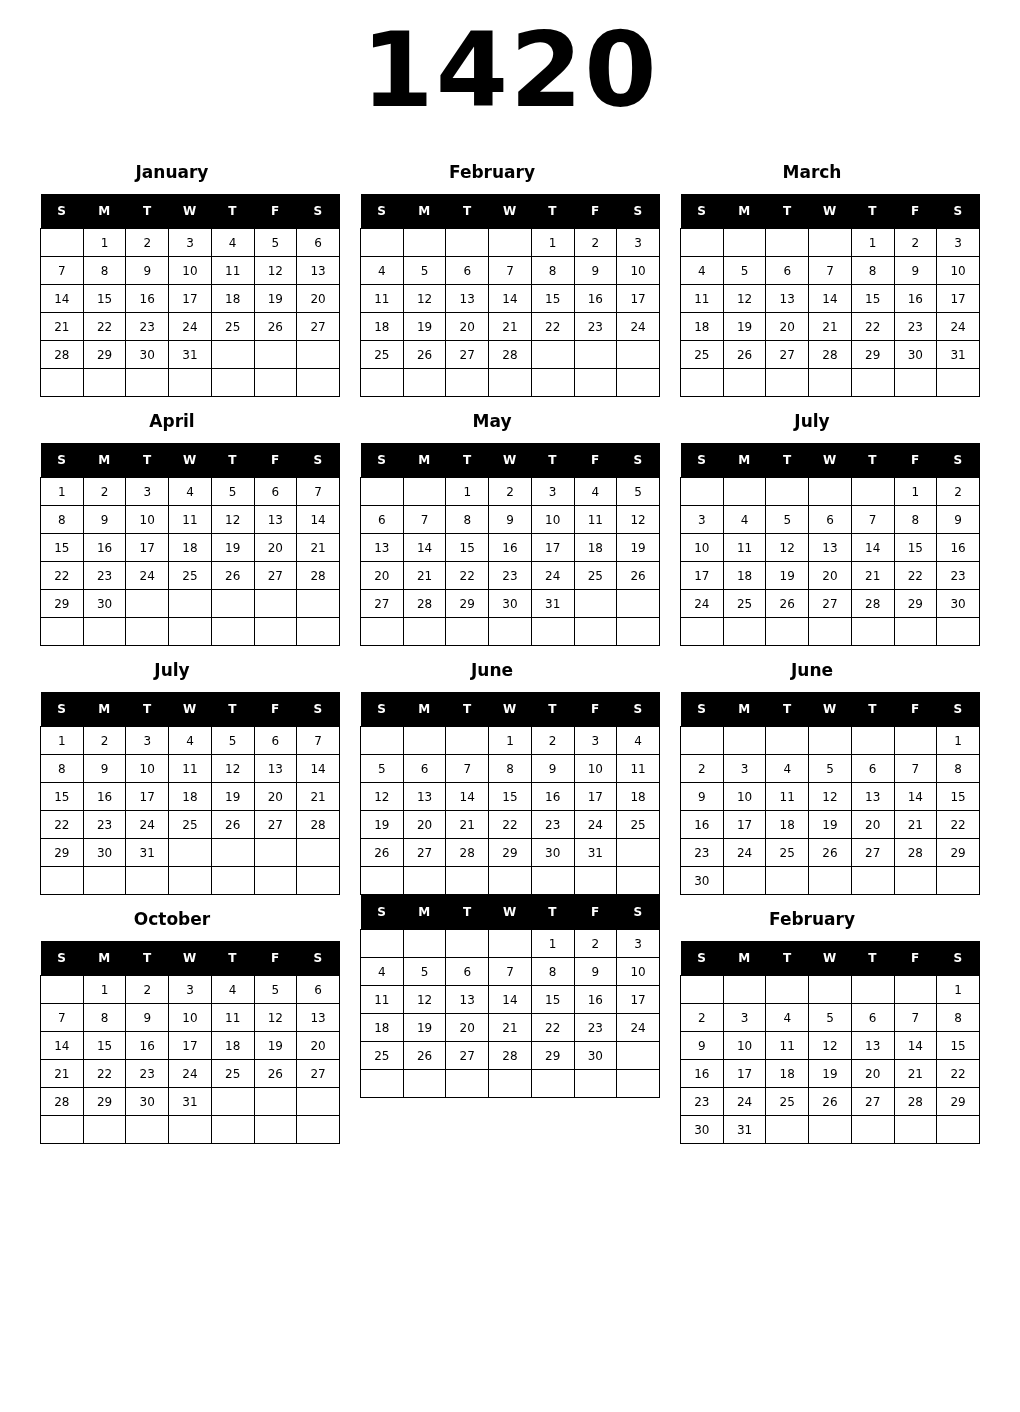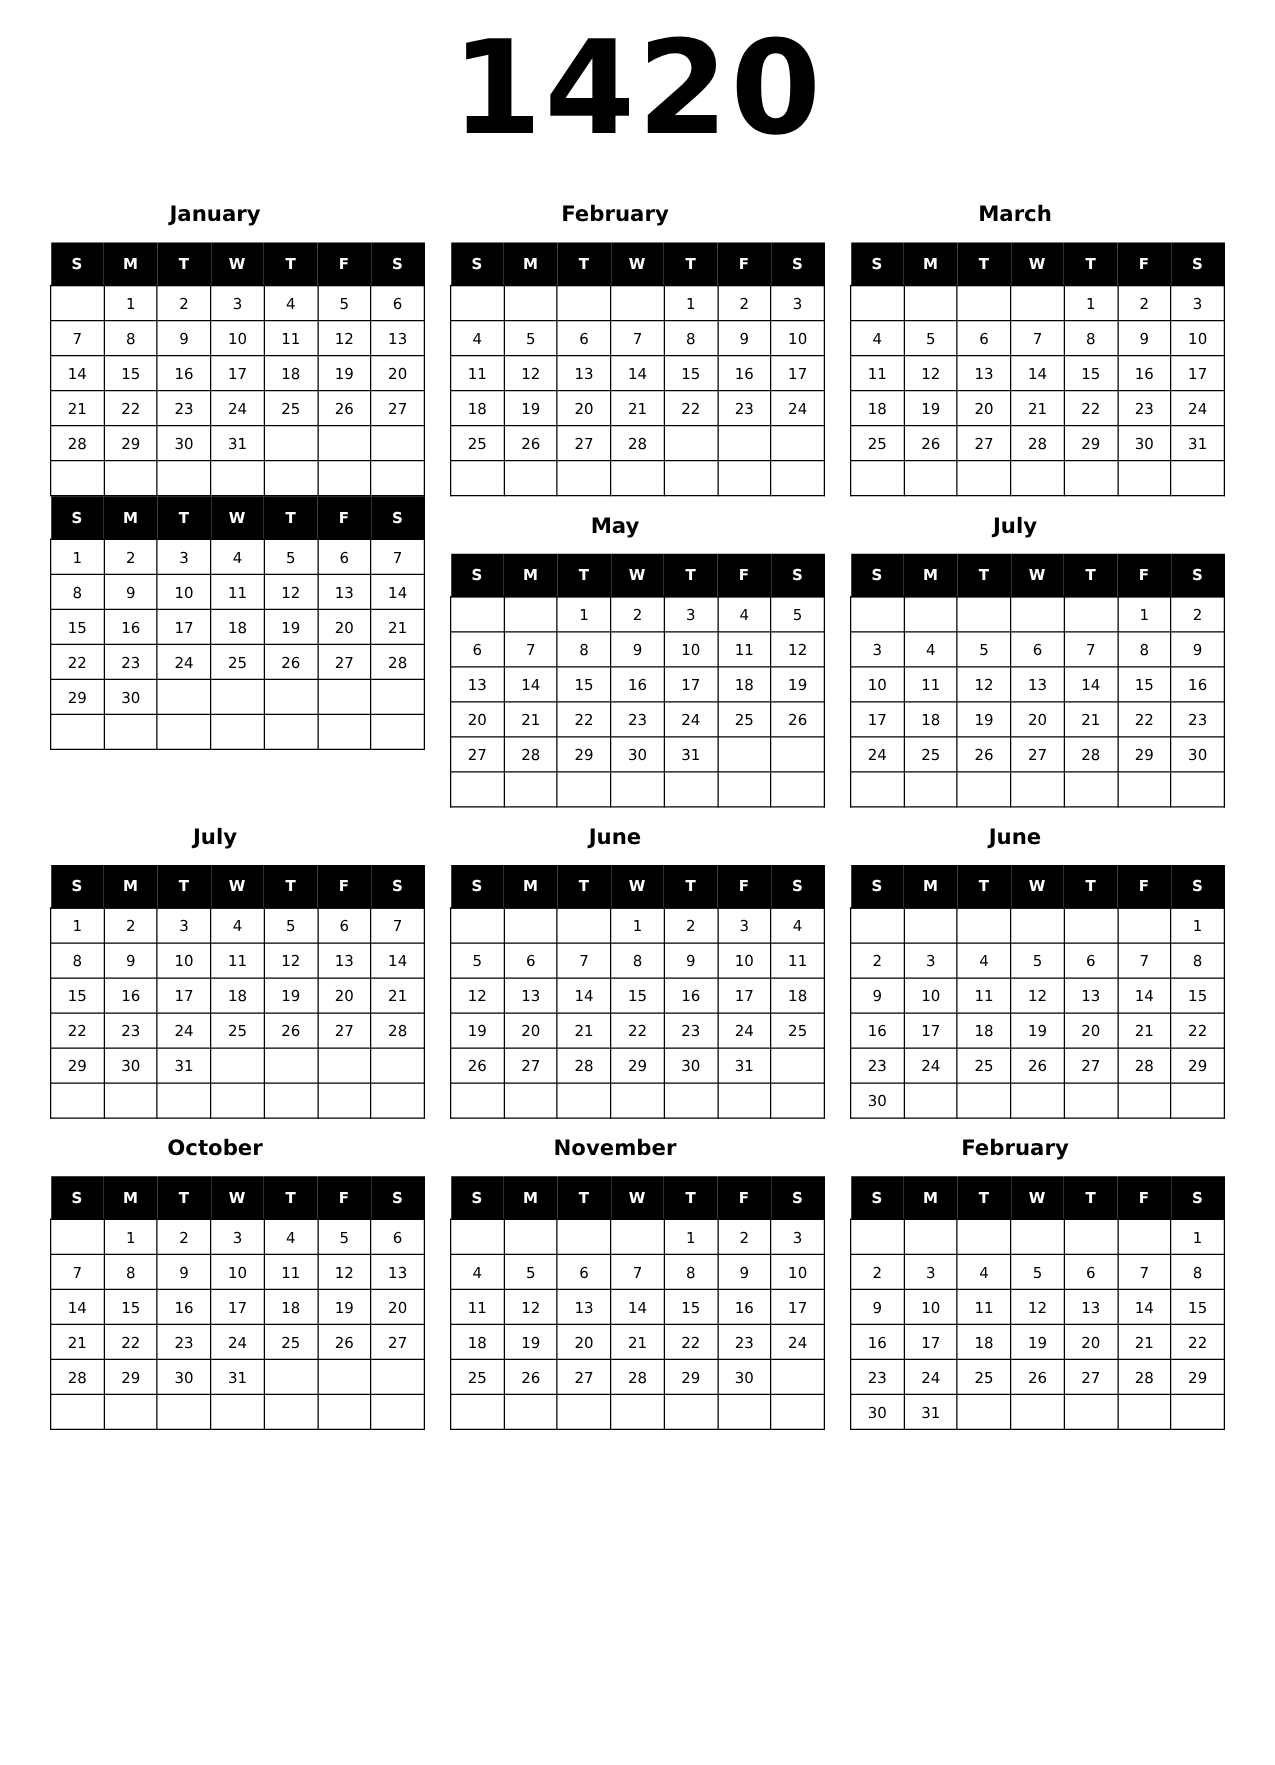--- a/index.html
+++ b/index.html
@@ -293,20 +293,21 @@
               <td></td>
               <td></td>
               <td></td>
               <td></td>
               <td></td>
             </tr>
           </tbody>
         </table>
       </div>
       <div class="month">
+        <div class="month-name">April</div>
         <table class="cal">
           <thead>
             <tr class="weekdays">
               <th>S</th>
               <th>M</th>
               <th>T</th>
               <th>W</th>
               <th>T</th>
               <th>F</th>
               <th>S</th>
@@ -796,21 +797,20 @@
               <td></td>
               <td></td>
               <td></td>
               <td></td>
               <td></td>
             </tr>
           </tbody>
         </table>
       </div>
       <div class="month">
-        <div class="month-name">November</div>
         <table class="cal">
           <thead>
             <tr class="weekdays">
               <th>S</th>
               <th>M</th>
               <th>T</th>
               <th>W</th>
               <th>T</th>
               <th>F</th>
               <th>S</th>

